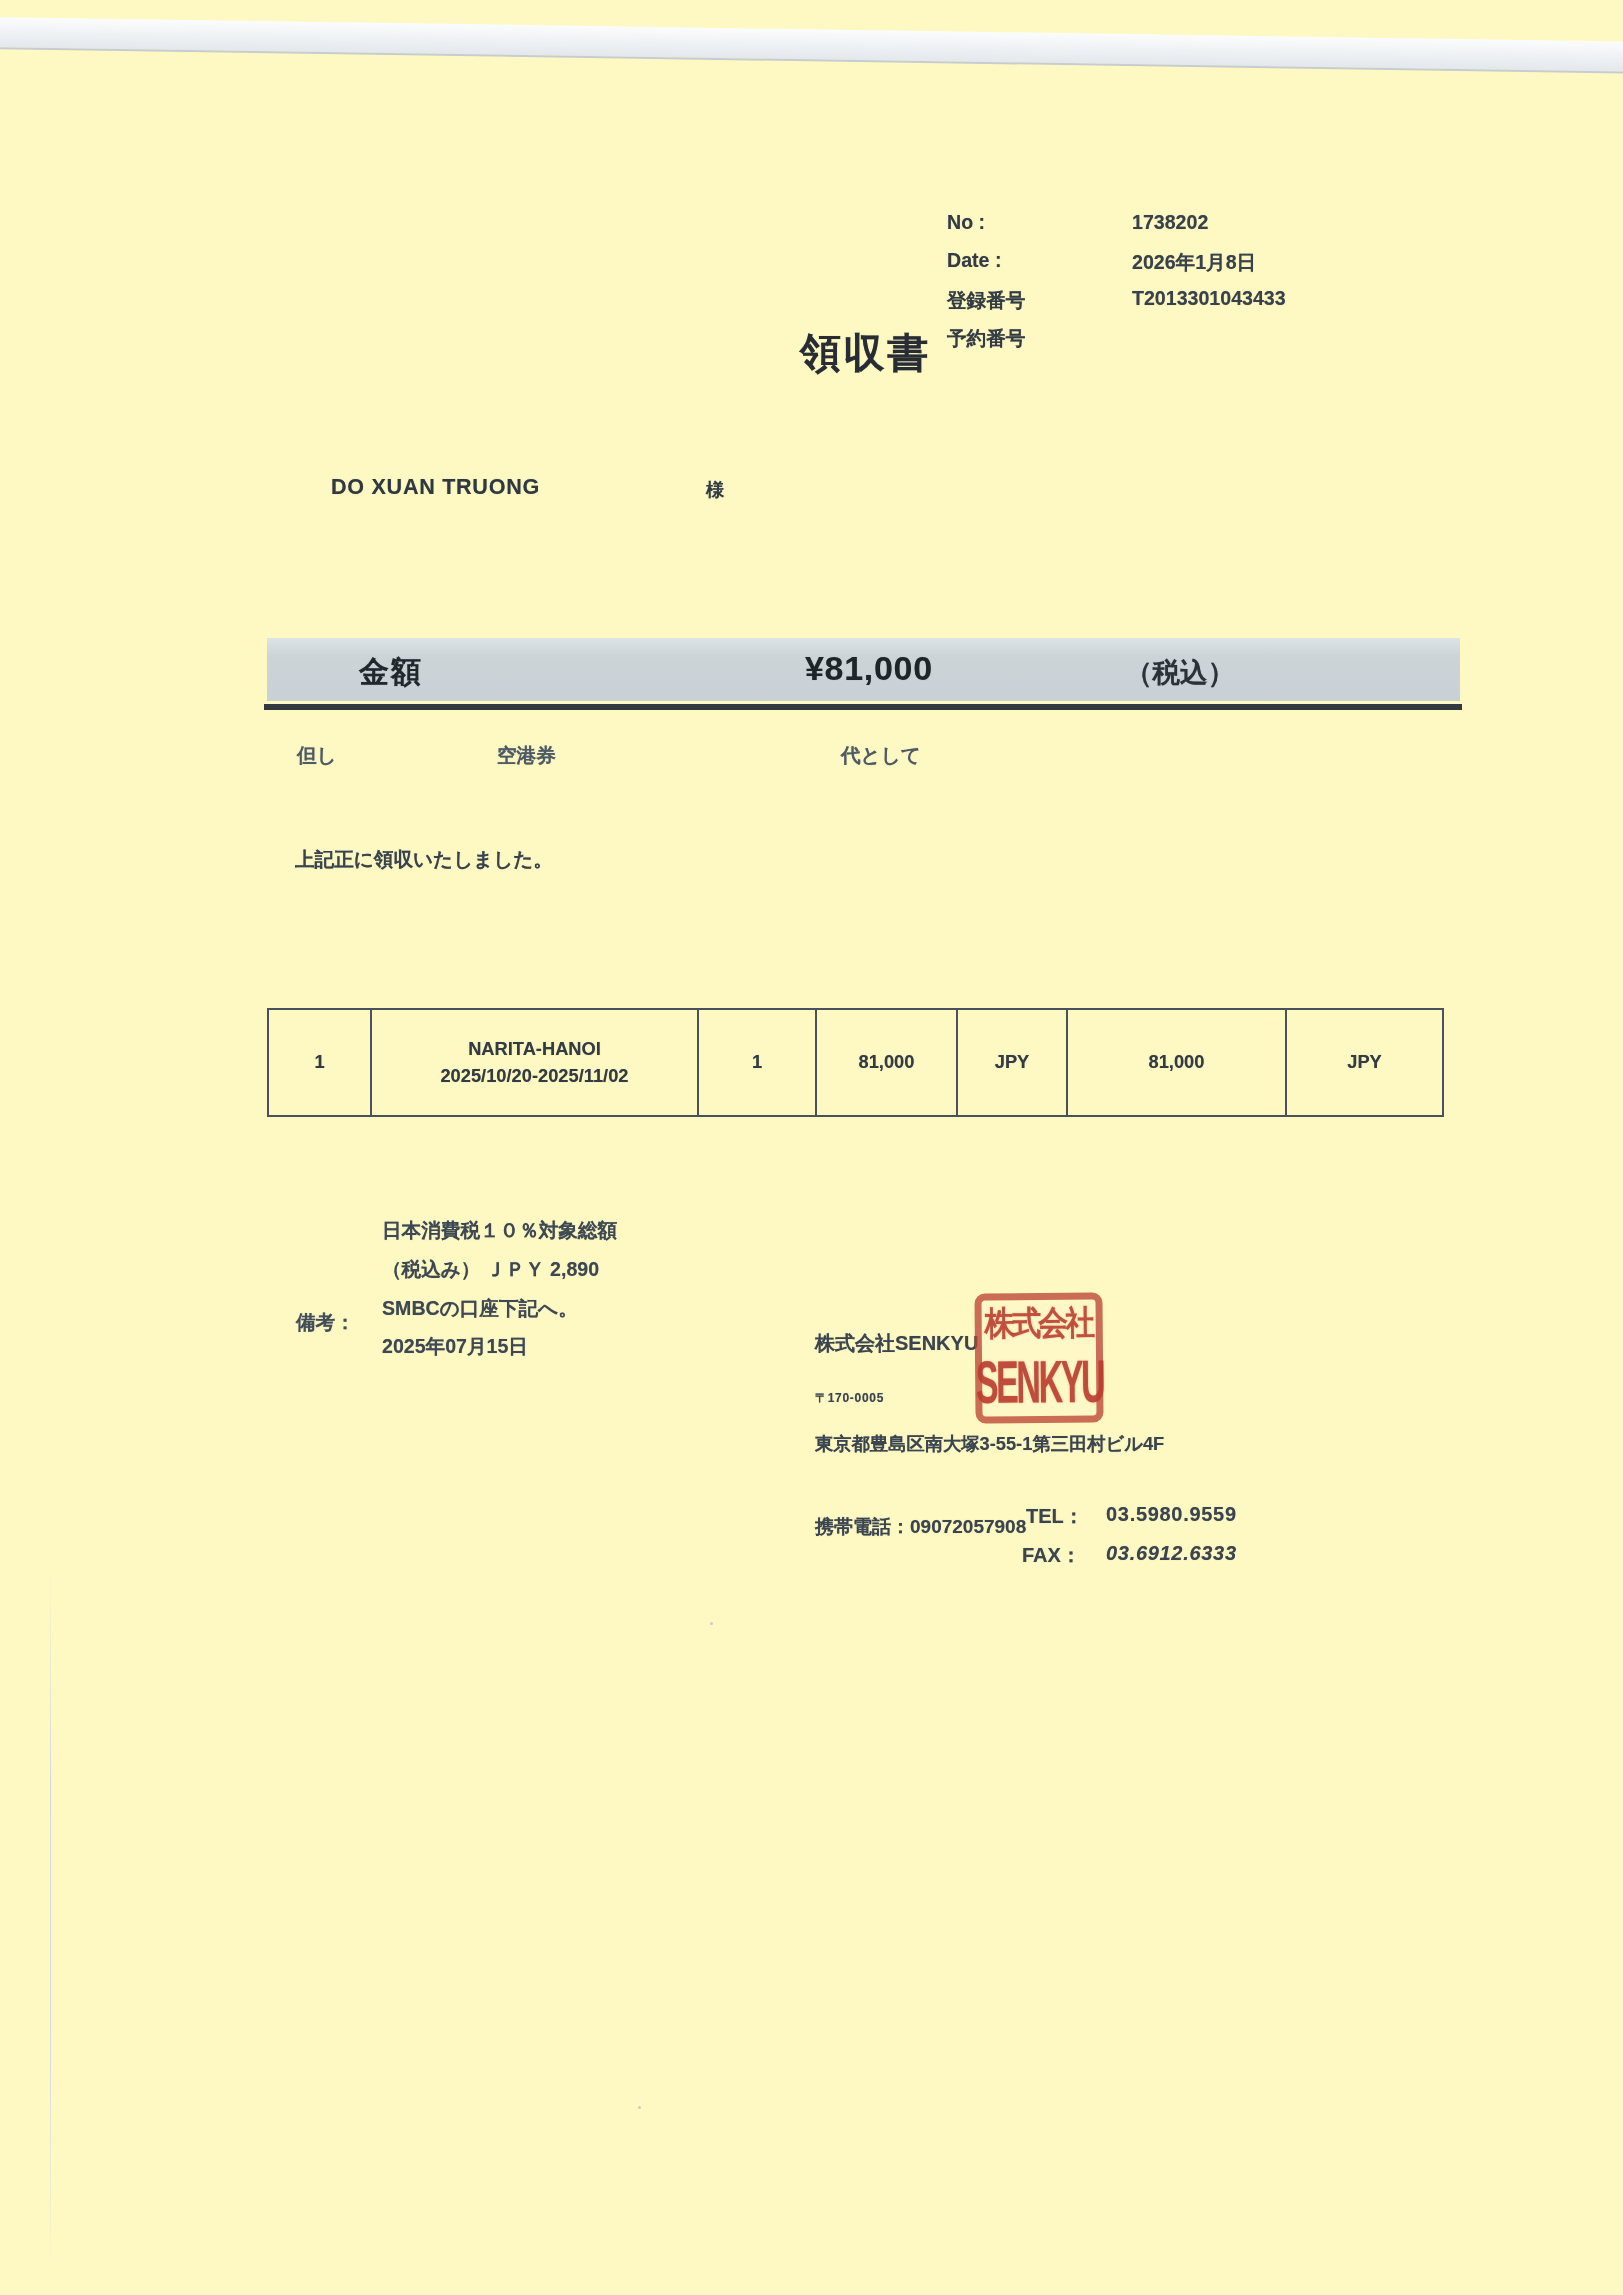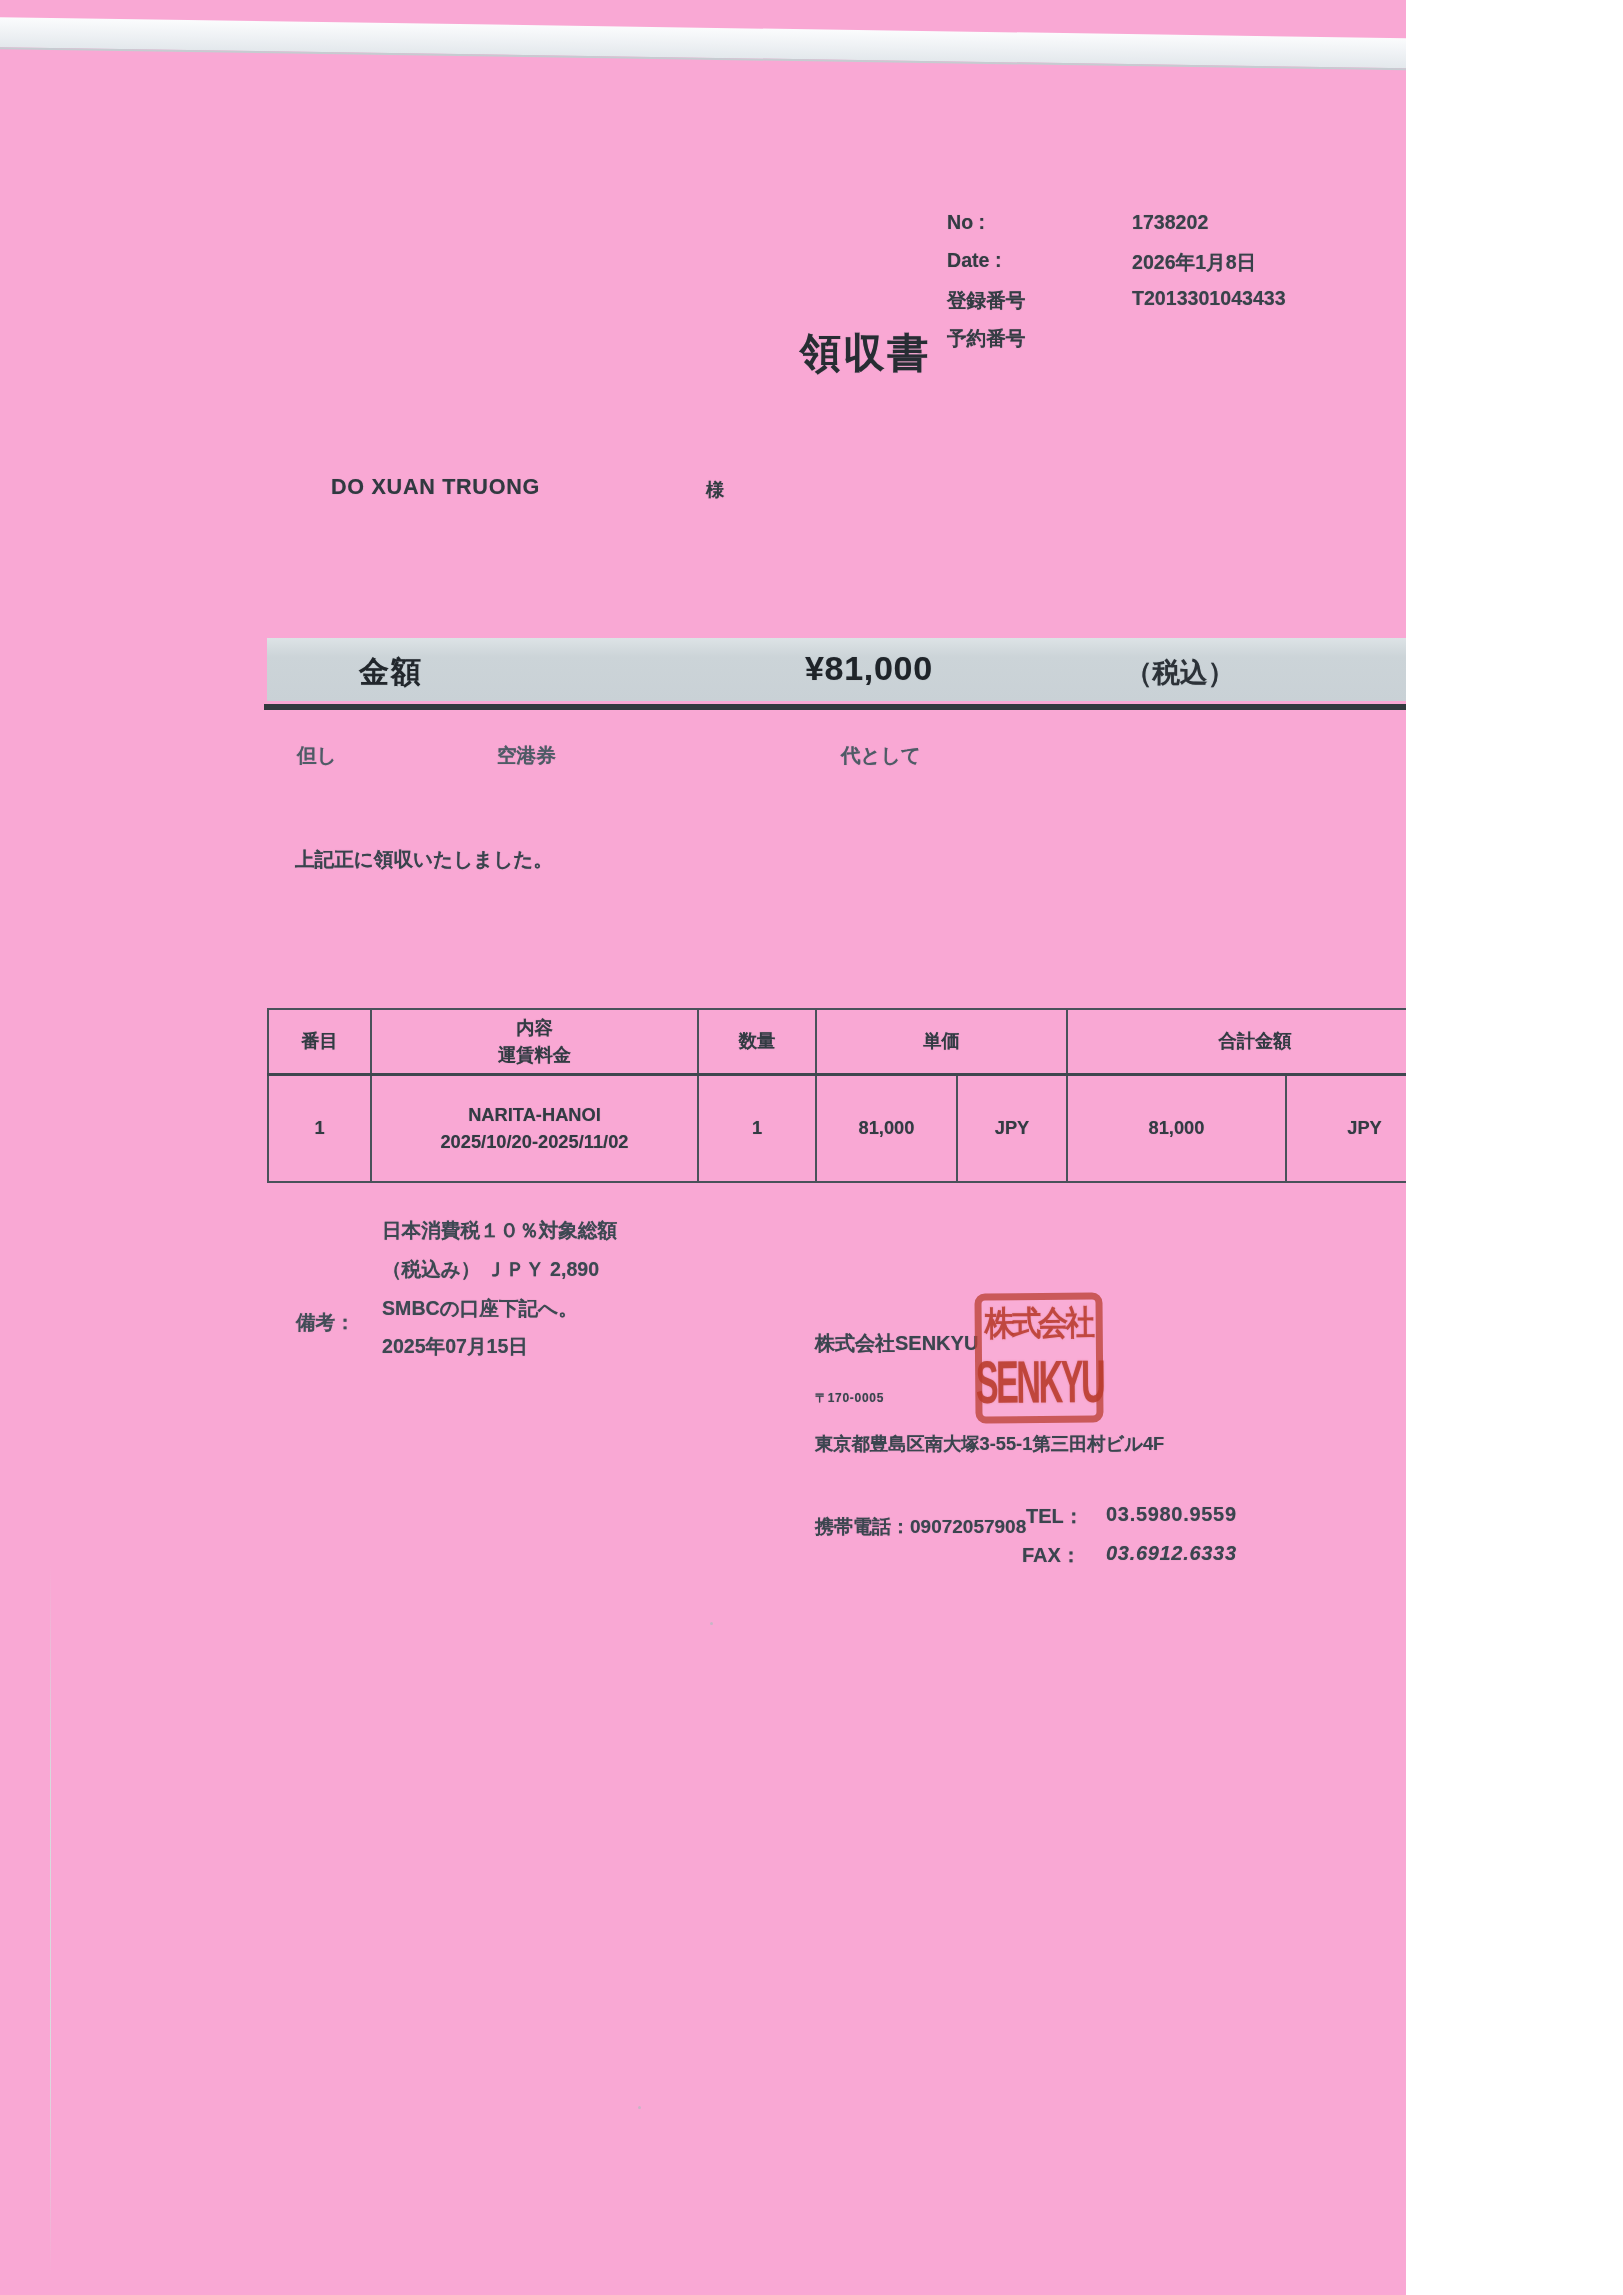--- a/index.html
+++ b/index.html
@@ -1,19 +1,19 @@
 <!DOCTYPE html>
 <html style="font-size:10.5px"><head>
 <meta charset="utf-8">
 <style>
   html,body{margin:0;padding:0;background:#ffffff;}
   #page{
     position:relative;
-    width:1406px;height:2295px;
-    background:#f9a8d4;
+    width:1623px;height:2295px;
+    background:#fef9c3;
     overflow:hidden;
     font-family:"Liberation Sans","DejaVu Sans",sans-serif;
     color:#2e353b;
   }
   .abs{position:absolute;}
   .scan{text-shadow:0 0 0.8px rgba(75,85,95,.55);}
   
   .scan-band{
     left:-19.6px;top:17px;width:1676px;height:30px;
     background:linear-gradient(180deg,#fbfcfd 0%,#eef1f4 55%,#e3e8ec 100%);
@@ -154,30 +154,20 @@
     <colgroup>
       <col style="width:103px">
         <col style="width:327px">
         <col style="width:118px">
       <col style="width:141px">
         <col style="width:110px">
         <col style="width:219px">
         <col style="width:157px">
     </colgroup>
     <tbody>
-        <tr class="head">
-      <td class="scan">番目</td>
-      <td class="scan">
-        <div>内容</div>
-        <div>運賃料金</div>
-      </td>
-      <td class="scan">数量</td>
-      <td class="scan" colspan="2">単価</td>
-      <td class="scan" colspan="2">合計金額</td>
-    </tr>
     <tr class="body">
       <td class="scan">1</td>
       <td class="scan">
         <div>NARITA-HANOI</div>
         <div>2025/10/20-2025/11/02</div>
       </td>
       <td class="scan">1</td>
       <td class="scan">81,000</td>
       <td class="scan">JPY</td>
       <td class="scan">81,000</td>

